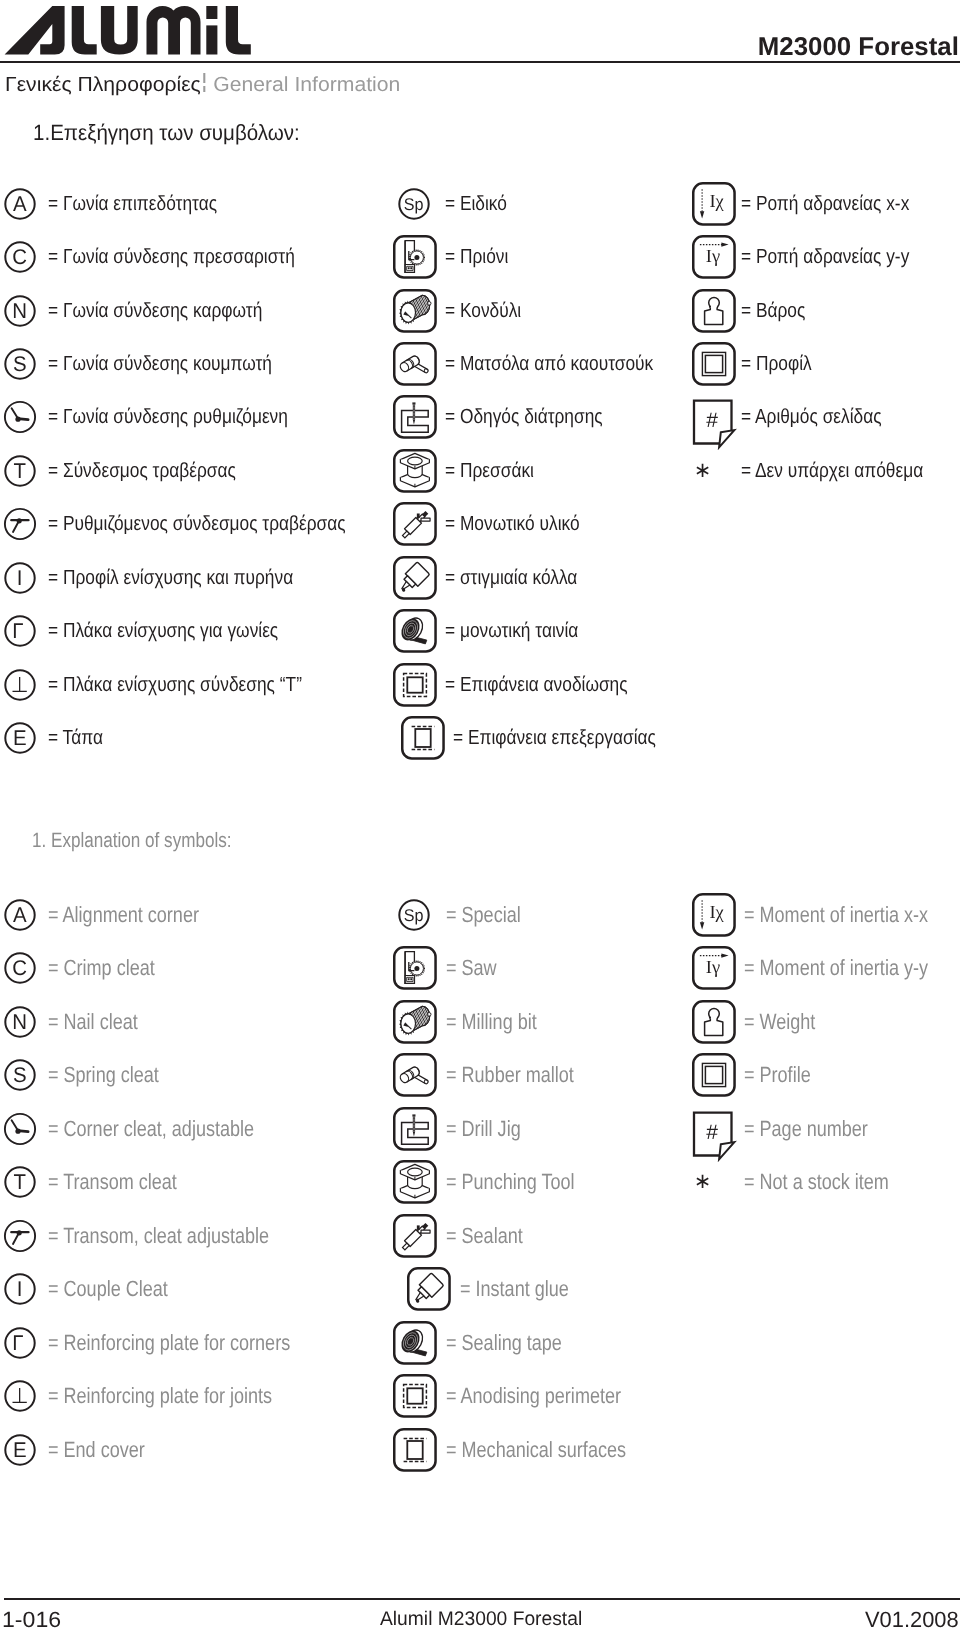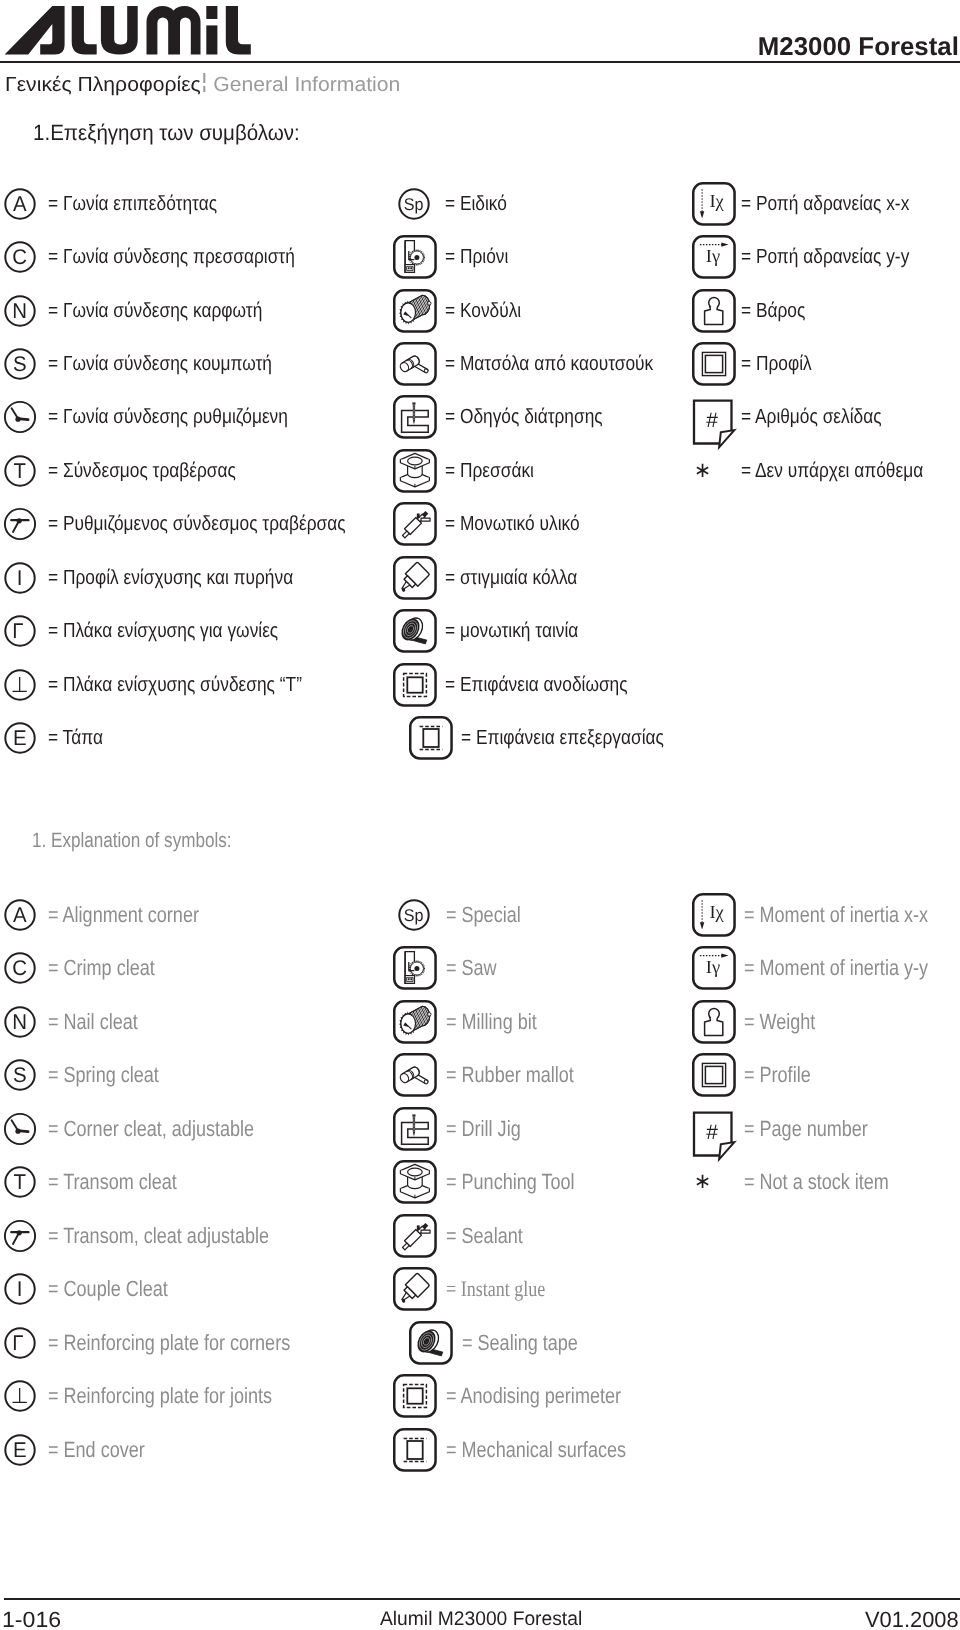--- a/index.html
+++ b/index.html
@@ -289,21 +289,21 @@
         <span class="txt" style="position: absolute; left: 444.6px; top: 50%; transform: translateY(-50%) scaleX(0.845); color: rgb(35, 31, 32); font-size: 20.5px;">= μονωτική ταινία</span>
       </div>
       <div class="row gr" style="left: 0px; top: 658.74px; height: 52px; width: 960px; position: absolute;">
         <span class="ic" style="color: rgb(35, 31, 32); position: absolute; top: 50%; left: 392.65px; margin-top: -22px; line-height: 0;"><svg viewBox="0 0 44 44" width="44" height="44">
             <rect x="1.25" y="1.25" width="41.3" height="41.3" rx="9.6" ry="9.6" fill="none" stroke="currentColor" stroke-width="2.5"></rect>
             <rect x="10.6" y="10.6" width="22.8" height="22.8" fill="none" stroke="currentColor" stroke-width="1.5" stroke-dasharray="3.6 2.0"></rect>
             <rect x="14.3" y="14.3" width="15.4" height="15.4" fill="none" stroke="currentColor" stroke-width="1.8"></rect>
           </svg></span>
         <span class="txt" style="position: absolute; left: 444.6px; top: 50%; transform: translateY(-50%) scaleX(0.845); color: rgb(35, 31, 32); font-size: 20.5px;">= Επιφάνεια ανοδίωσης</span>
       </div>
-      <div class="row gr" style="left: 16px; top: 712.2px; height: 52px; width: 944px; position: absolute;">
+      <div class="row gr" style="left: 8px; top: 712.2px; height: 52px; width: 944px; position: absolute;">
         <span class="ic" style="color: rgb(35, 31, 32); position: absolute; top: 50%; left: 392.65px; margin-top: -22px; line-height: 0;"><svg viewBox="0 0 44 44" width="44" height="44">
             <rect x="1.25" y="1.25" width="41.3" height="41.3" rx="9.6" ry="9.6" fill="none" stroke="currentColor" stroke-width="2.5"></rect>
             <path d="M10.6 10.6 h22.8 M10.6 33.4 h22.8" fill="none" stroke="currentColor" stroke-width="1.5" stroke-dasharray="3.6 2.0"></path>
             <rect x="14.3" y="13.0" width="15.4" height="18.0" fill="none" stroke="currentColor" stroke-width="1.8"></rect>
           </svg></span>
         <span class="txt" style="position: absolute; left: 444.6px; top: 50%; transform: translateY(-50%) scaleX(0.845); color: rgb(35, 31, 32); font-size: 20.5px;">= Επιφάνεια επεξεργασίας</span>
       </div>
       <div class="row gr" style="left: 0px; top: 177.6px; height: 52px; width: 960px; position: absolute;">
         <span class="ic" style="color: rgb(35, 31, 32); position: absolute; top: 50%; left: 691.65px; margin-top: -22px; line-height: 0;"><svg viewBox="0 0 44 44" width="44" height="44">
             <rect x="1.25" y="1.25" width="41.3" height="41.3" rx="9.6" ry="9.6" fill="none" stroke="currentColor" stroke-width="2.5"></rect>
@@ -530,33 +530,33 @@
               <path d="M11.2 18.0 h16.0 v8.0 h-16.0 z" fill="#fff" stroke="currentColor" stroke-width="1.3" stroke-linejoin="round"></path>
               <path d="M5.0 21.3 h6.2 v3.4 h-6.2 z" fill="#fff" stroke="currentColor" stroke-width="1.2"></path>
               <path d="M27.2 20.1 h7.0 v3.8 h-7.0 z" fill="#fff" stroke="currentColor" stroke-width="1.2"></path>
               <path d="M33.6 20.2 h5.0 v4.0 h-5.0 z" fill="currentColor"></path>
               <path d="M28.3 24.2 l6.4 6.4 l2.1 -2.1 l-6.4 -6.4 z" fill="#fff" stroke="currentColor" stroke-width="1.2" stroke-linejoin="round"></path>
               <path d="M27.6 19.0 l3.2 -3.2 l2.0 2.0 l-3.2 3.2 z" fill="currentColor"></path>
             </g>
           </svg></span>
         <span class="txt" style="position: absolute; left: 446px; top: 50%; transform: translateY(-50%) scaleX(0.82); color: rgb(141, 141, 141); font-size: 22px;">= Sealant</span>
       </div>
-      <div class="row en" style="left: 0px; top: 1263.03px; height: 52px; width: 888px; position: absolute; font-family: Liberation Serif, serif;">
+      <div class="row en" style="left: 14px; top: 1263.03px; height: 52px; width: 888px; position: absolute;">
         <span class="ic" style="color: rgb(35, 31, 32); position: absolute; top: 50%; left: 392.65px; margin-top: -22px; line-height: 0;"><svg viewBox="0 0 44 44" width="44" height="44">
             <rect x="1.25" y="1.25" width="41.3" height="41.3" rx="9.6" ry="9.6" fill="none" stroke="currentColor" stroke-width="2.5"></rect>
             <g transform="rotate(-45 22 22)">
               <path d="M18.2 12.2 h15.2 a1.6 1.6 0 0 1 1.6 1.6 v14.4 a1.6 1.6 0 0 1 -1.6 1.6 h-15.2 z" fill="#fff" stroke="currentColor" stroke-width="1.45" stroke-linejoin="round"></path>
               <path d="M13.4 15.1 h4.8 v11.6 h-4.8 z" fill="#fff" stroke="currentColor" stroke-width="1.45" stroke-linejoin="round"></path>
               <path d="M13.4 18.3 L5.2 20.2 L5.2 21.5 L13.4 23.4 z" fill="#fff" stroke="currentColor" stroke-width="1.25" stroke-linejoin="round"></path>
             </g>
             <path d="M10.1 31.4 q-2.0 2.8 -0.3 4.0 q1.7 1.1 2.5 -0.8 q0.6 -1.5 -2.2 -3.2 z" fill="currentColor"></path>
           </svg></span>
         <span class="txt" style="position: absolute; left: 446px; top: 50%; transform: translateY(-50%) scaleX(0.82); color: rgb(141, 141, 141); font-size: 22px;">= Instant glue</span>
       </div>
-      <div class="row en" style="left: 16px; top: 1316.52px; height: 52px; width: 820px; position: absolute;">
+      <div class="row en" style="left: 0px; top: 1316.52px; height: 52px; width: 820px; position: absolute;">
         <span class="ic" style="color: rgb(35, 31, 32); position: absolute; top: 50%; left: 392.65px; margin-top: -22px; line-height: 0;"><svg viewBox="0 0 44 44" width="44" height="44">
             <rect x="1.25" y="1.25" width="41.3" height="41.3" rx="9.6" ry="9.6" fill="none" stroke="currentColor" stroke-width="2.5"></rect>
             <path d="M19.0 27.2 L33.8 31.1 L32.4 34.9 L17.2 30.7 z" fill="currentColor" stroke="currentColor" stroke-width="0.8" stroke-linejoin="round"></path>
             <ellipse cx="20.5" cy="20.0" rx="8.2" ry="11.6" transform="rotate(28 20.5 20.0)" fill="#fff" stroke="currentColor" stroke-width="1.3"></ellipse>
             <ellipse cx="17.5" cy="20.4" rx="8.2" ry="11.6" transform="rotate(28 17.5 20.4)" fill="currentColor"></ellipse>
             <g stroke="#fff" stroke-width="0.5" fill="none" opacity="0.85">
               <ellipse cx="17.5" cy="20.4" rx="6.4" ry="9.2" transform="rotate(28 17.5 20.4)"></ellipse>
               <ellipse cx="17.5" cy="20.4" rx="4.6" ry="6.6" transform="rotate(28 17.5 20.4)"></ellipse>
               <ellipse cx="17.5" cy="20.4" rx="2.8" ry="4.0" transform="rotate(28 17.5 20.4)"></ellipse>
             </g>

